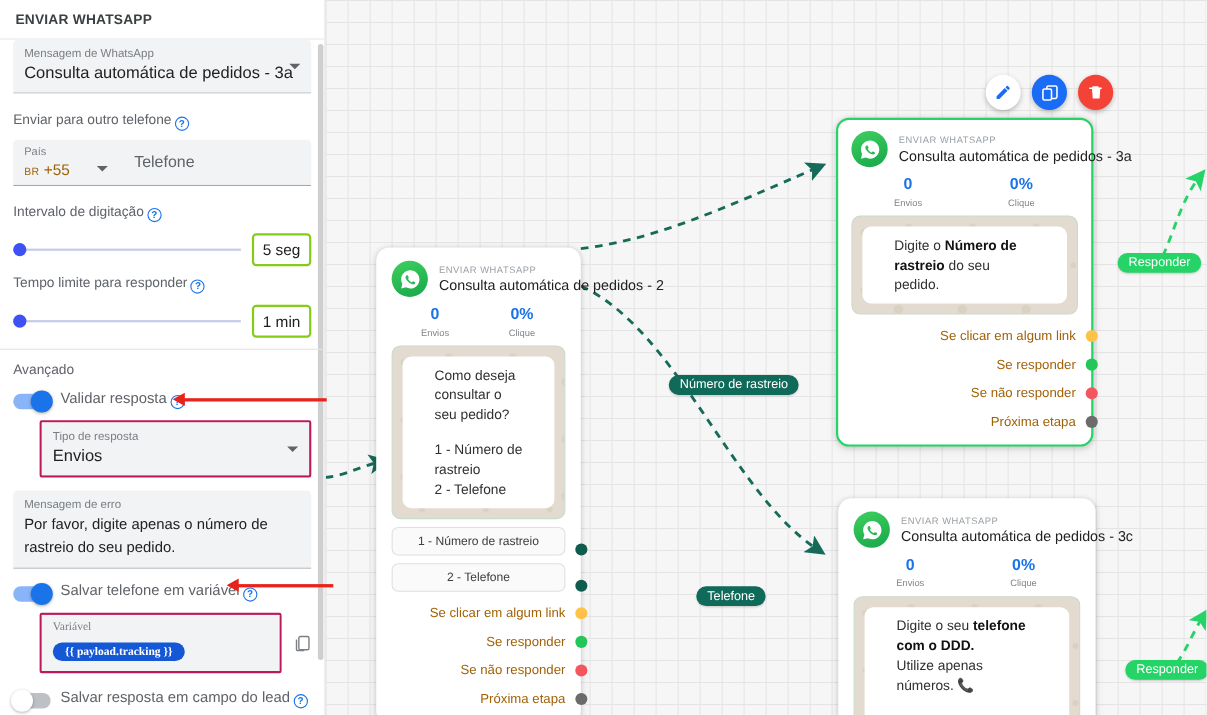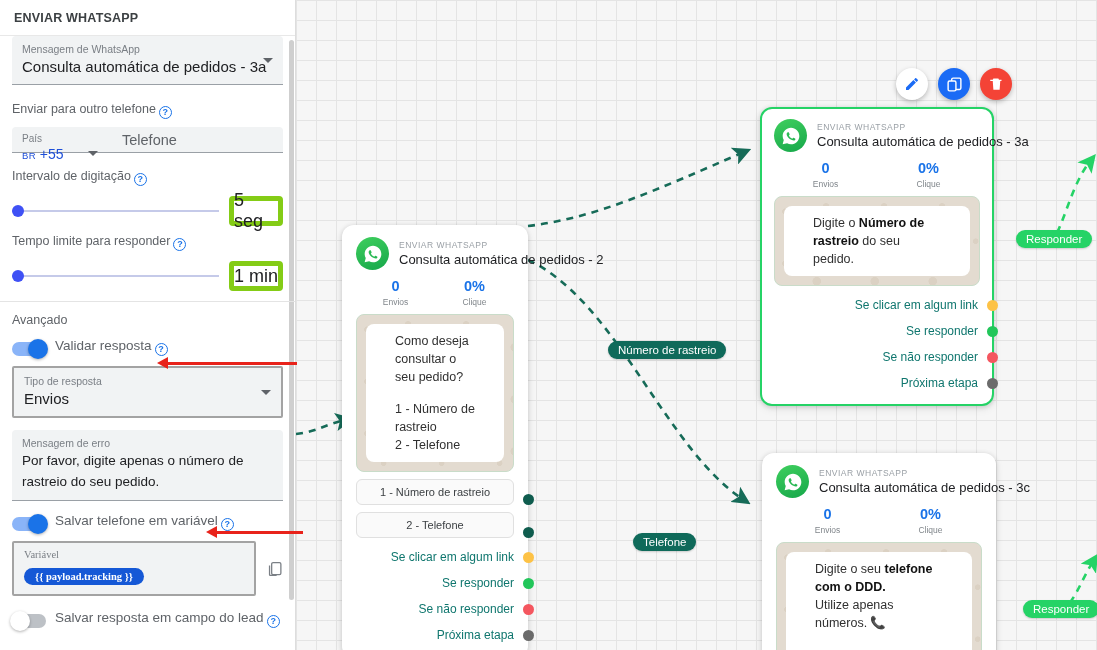--- a/index.html
+++ b/index.html
@@ -66,63 +66,63 @@
   .help-icon {
     display: inline-block; width: 13px; height: 13px; border-radius: 50%;
     border: 1.2px solid #1a73e8; color: #1a73e8;
     font-size: 9px; line-height: 11px; text-align: center;
     vertical-align: -2px; margin-left: 3px; font-weight: bold;
   }
 
   
   .phone-row {
     display: flex; background: #f1f3f4; border-bottom: 1px solid #9aa0a6;
-    border-radius: 4px 4px 0 0; height: 26px;
+    border-radius: 4px 4px 0 0; height: 42px;
   }
   .phone-country { width: 104px; position: relative; padding: 5px 0 0 10px; }
   .cc-label { font-size: 10px; color: #7a7f85; line-height: 13px; }
-  .cc-value { font-size: 14px; color: #1d4ed8; line-height: 18px; }
+  .cc-value { font-size: 14px; color: #a16207; line-height: 18px; }
   .cc-value .iso { font-size: 9.5px; letter-spacing: .3px; }
   .phone-input { flex: 1; display: flex; align-items: center; padding-left: 6px; }
   .phone-ph { font-size: 14.5px; color: #5f6368; }
 
   
   .slider-row { display: flex; align-items: center; gap: 10px; margin-top: 2px; }
   .slider { position: relative; flex: 1; height: 16px; }
   .slider .track {
     position: absolute; left: 0; right: 0; top: 7px; height: 2px; background: #c5cae9;
   }
   .slider .thumb {
     position: absolute; left: 0; top: 2px; width: 12px; height: 12px;
     border-radius: 50%; background: #3f51f5;
   }
   .value-box {
-    width: 54px; height: 30px; border: 5px solid #84cc16; border-radius: 4px;
+    width: 54px; height: 30px; border: 2px solid #84cc16; border-radius: 4px;
     display: flex; align-items: center; justify-content: center;
-    font-size: 18px; color: #202124; background: #fff;
+    font-size: 14px; color: #202124; background: #fff;
   }
 
   .divider { height: 1px; background: #e4e4e4; margin: 10px -12px 0 -12px; }
 
   
   .toggle-row { display: flex; align-items: flex-end; gap: 9px; }
   .toggle {
     width: 34px; height: 14px; border-radius: 8px; position: relative; flex: none;
   }
   .toggle.on { background: #8ab4f8; }
   .toggle.off { background: #bdc1c6; }
   .toggle .knob {
     position: absolute; top: -3px; width: 20px; height: 20px; border-radius: 50%;
     box-shadow: 0 1px 3px rgba(0,0,0,.3);
   }
   .toggle.on .knob { right: -2px; background: #1a73e8; }
   .toggle.off .knob { left: -2px; background: #ffffff; }
   .toggle-label { font-size: 13.5px; color: #5f6368; }
 
-  .redbox { border: 2px solid #a3a3a3; border-radius: 2px; }
+  .redbox { border: 2px solid #be185d; border-radius: 2px; margin-left: 24px; }
 
   .err-field {
     background: #f1f3f4; border-bottom: 1px solid #9aa0a6;
     border-radius: 4px 4px 0 0; padding: 6px 10px 8px 10px;
   }
   .err-text { font-size: 13.5px; color: #202124; line-height: 21px; }
 
   .var-field { background: #f1f3f4; padding: 5px 10px 9px 10px; font-family: Liberation Serif, serif; }
   .chip {
     display: inline-block; background: #1558d6; color: #fff;
@@ -181,21 +181,21 @@
   .opt-btn {
     border: 1px solid #e0e0e0; background: #fafafa; border-radius: 6px;
     height: 26px; display: flex; align-items: center; justify-content: center;
     font-size: 11px; color: #3c4043; margin-top: 7px;
   }
 
   .port-row {
     display: flex; align-items: center; justify-content: flex-end;
     gap: 9px; height: 26px;
   }
-  .port-label { font-size: 12px; color: #0f766e; }
+  .port-label { font-size: 12px; color: #a16207; }
   .port-dot { width: 11px; height: 11px; border-radius: 50%; flex: none; }
 
   .opt-dot {
     position: absolute; width: 11px; height: 11px; border-radius: 50%;
     background: #0f5c4e;
   }
 
   
   .edge-label {
     position: absolute; border-radius: 11px; padding: 3px 10px;

